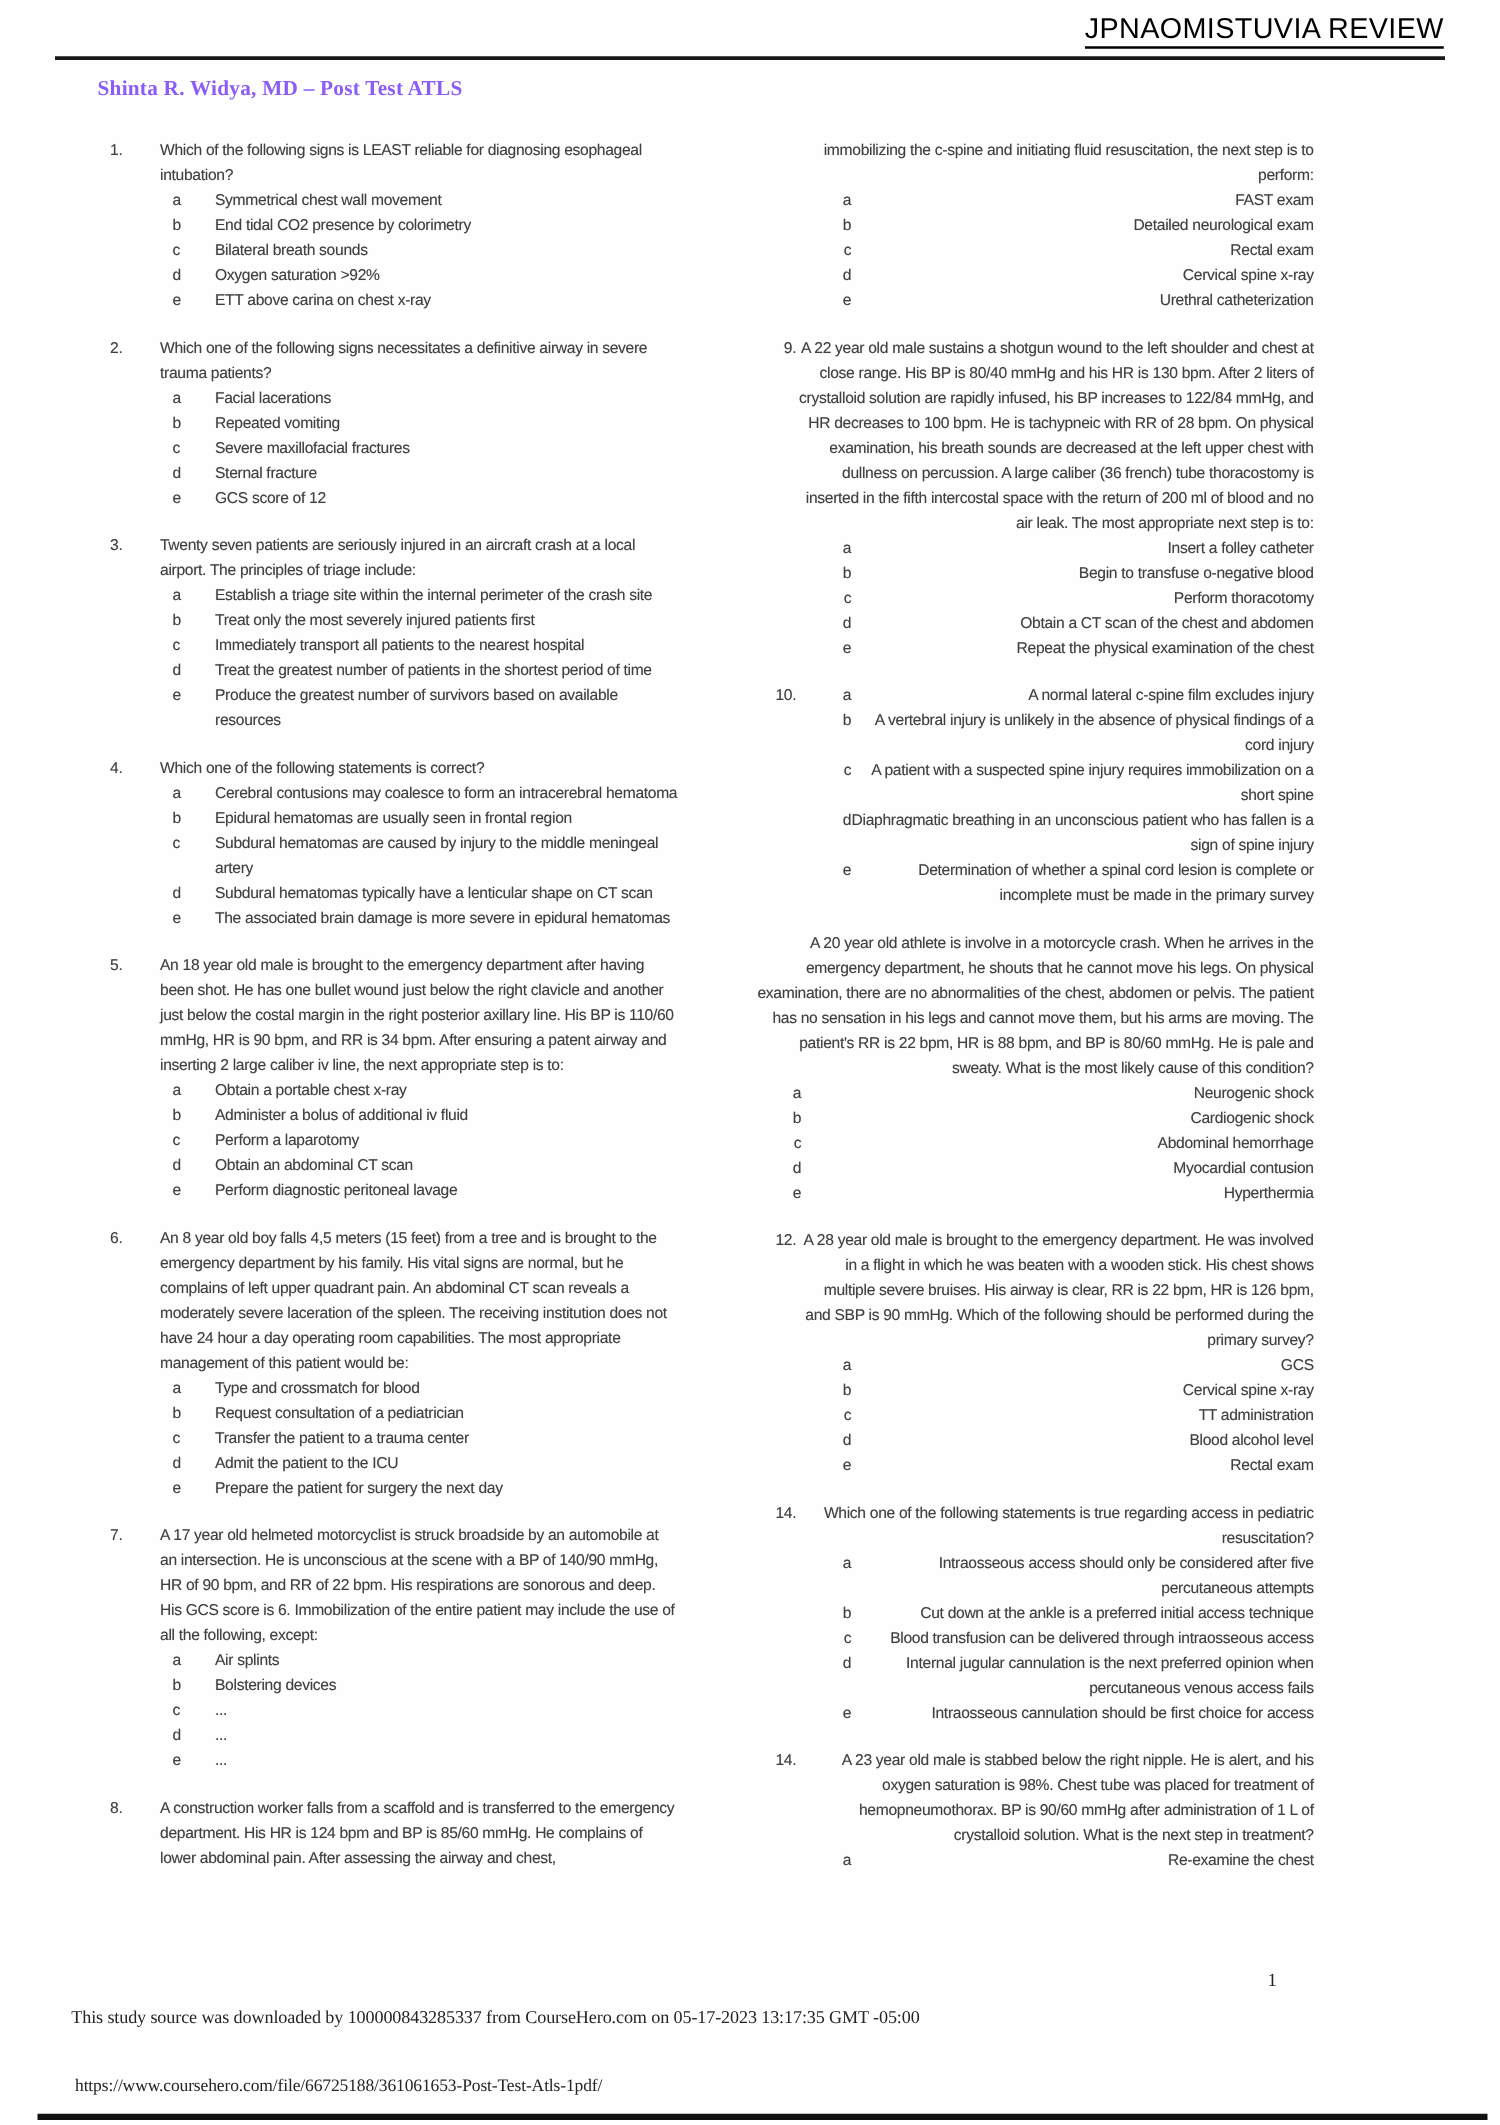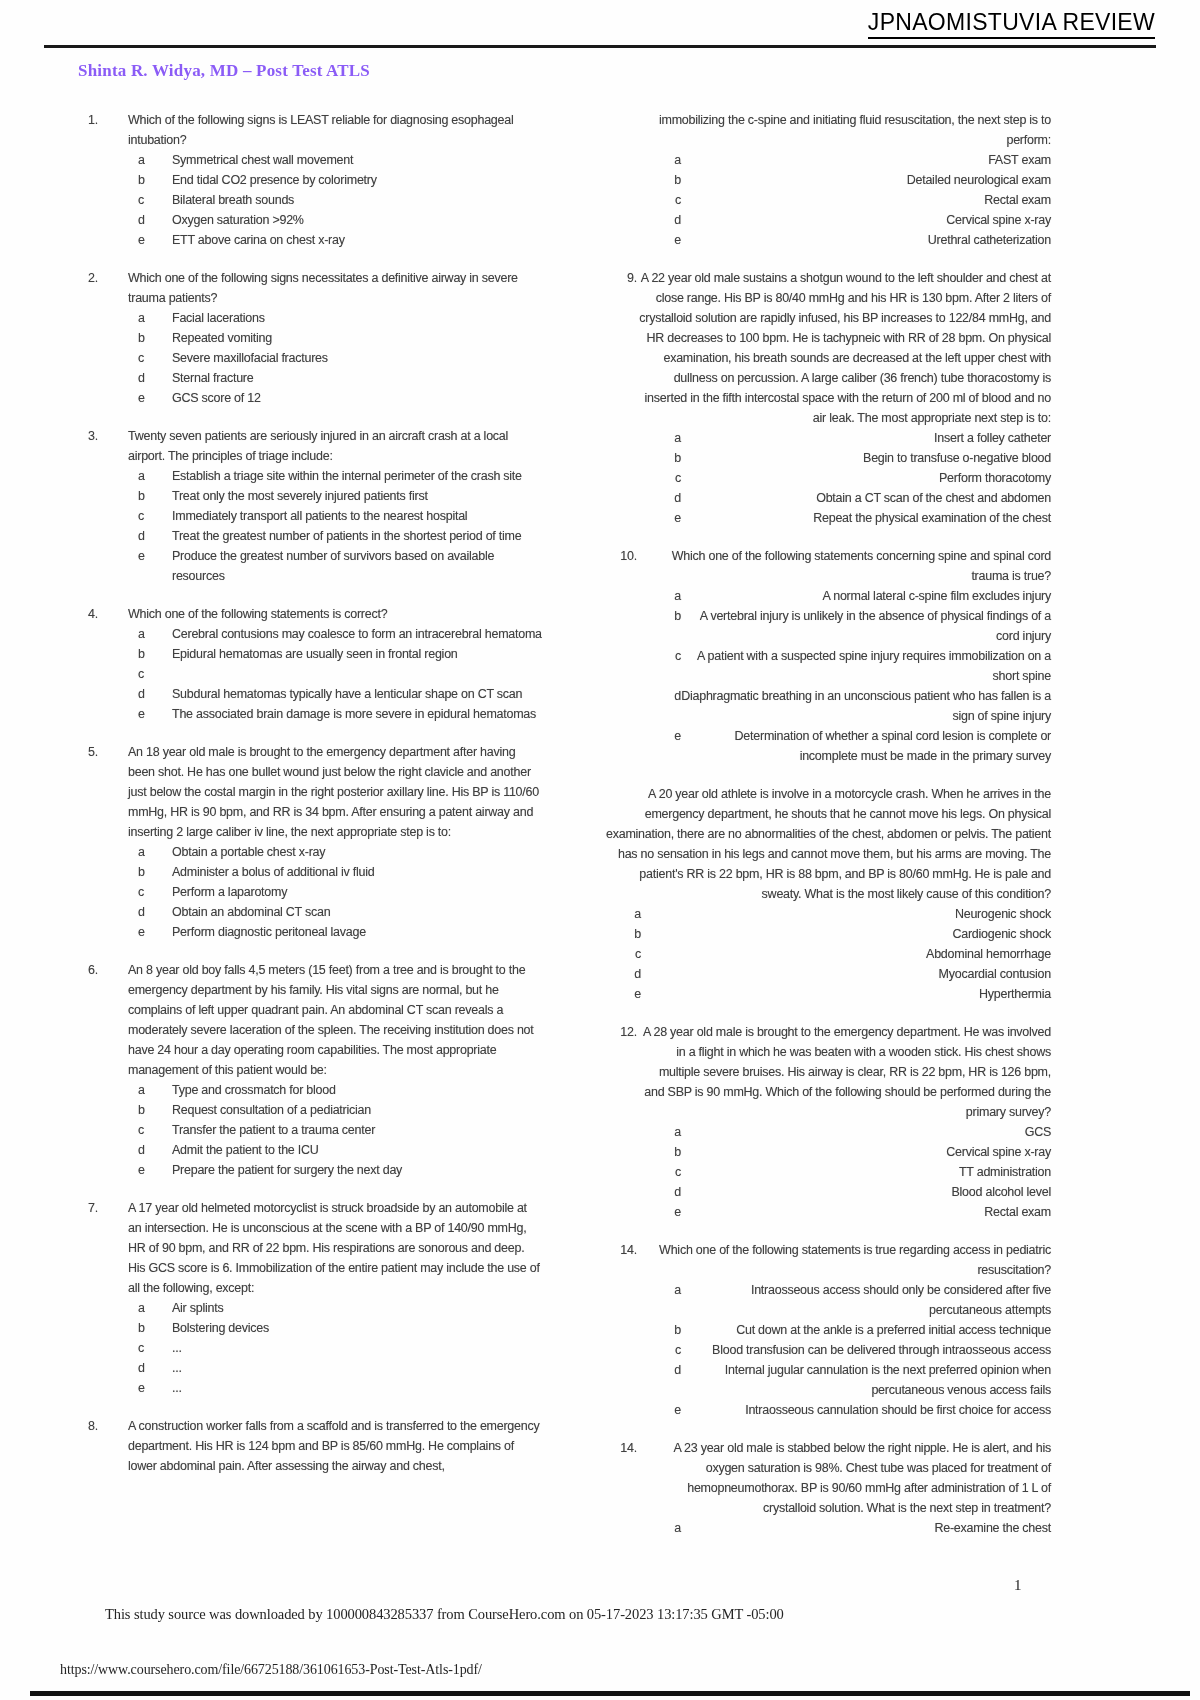--- a/index.html
+++ b/index.html
@@ -54,21 +54,20 @@
   .pageno {
     position: absolute; top: 1577px; left: 1014px;
     font-family: "Liberation Serif", serif;
     font-size: 15px; color: #222;
   }
   .src-note {
     position: absolute; top: 1606px; left: 57px;
     font-family: "Liberation Serif", serif;
     font-size: 14.5px; color: #242424;
     letter-spacing: -0.1px;
-    margin-left: 48px;
   }
   .src-url {
     position: absolute; top: 1662px; left: 60px;
     font-family: "Liberation Serif", serif;
     font-size: 14px; color: #242424;
     letter-spacing: -0.1px;
   }
   .bottom-bar {
     position: absolute; top: 1691px; left: 30px; right: 10px;
     height: 5px; background: #121212;
@@ -169,20 +168,21 @@
           <div class="opt">
             <span class="olet">a</span>
             <span class="otext">Cerebral contusions may coalesce to form an intracerebral hematoma</span>
           </div>
           <div class="opt">
             <span class="olet">b</span>
             <span class="otext">Epidural hematomas are usually seen in frontal region</span>
           </div>
           <div class="opt">
             <span class="olet">c</span>
+            <span class="otext">Subdural hematomas are caused by injury to the middle meningeal artery</span>
           </div>
           <div class="opt">
             <span class="olet">d</span>
             <span class="otext">Subdural hematomas typically have a lenticular shape on CT scan</span>
           </div>
           <div class="opt">
             <span class="olet">e</span>
             <span class="otext">The associated brain damage is more severe in epidural hematomas</span>
           </div>
         </div>
@@ -321,21 +321,20 @@
           </div>
           <div class="opt">
             <span class="olet">e</span>
             <span class="otext">Repeat the physical examination of the chest</span>
           </div>
         </div>
       </div>
       <div class="question">
         <div class="qnum">10.</div>
         <div class="qbody">
-          <div class="qtext">Which one of the following statements concerning spine and spinal cord trauma is true?</div>
           <div class="opt">
             <span class="olet">a</span>
             <span class="otext">A normal lateral c-spine film excludes injury</span>
           </div>
           <div class="opt">
             <span class="olet">b</span>
             <span class="otext">A vertebral injury is unlikely in the absence of physical findings of a cord injury</span>
           </div>
           <div class="opt">
             <span class="olet">c</span>

